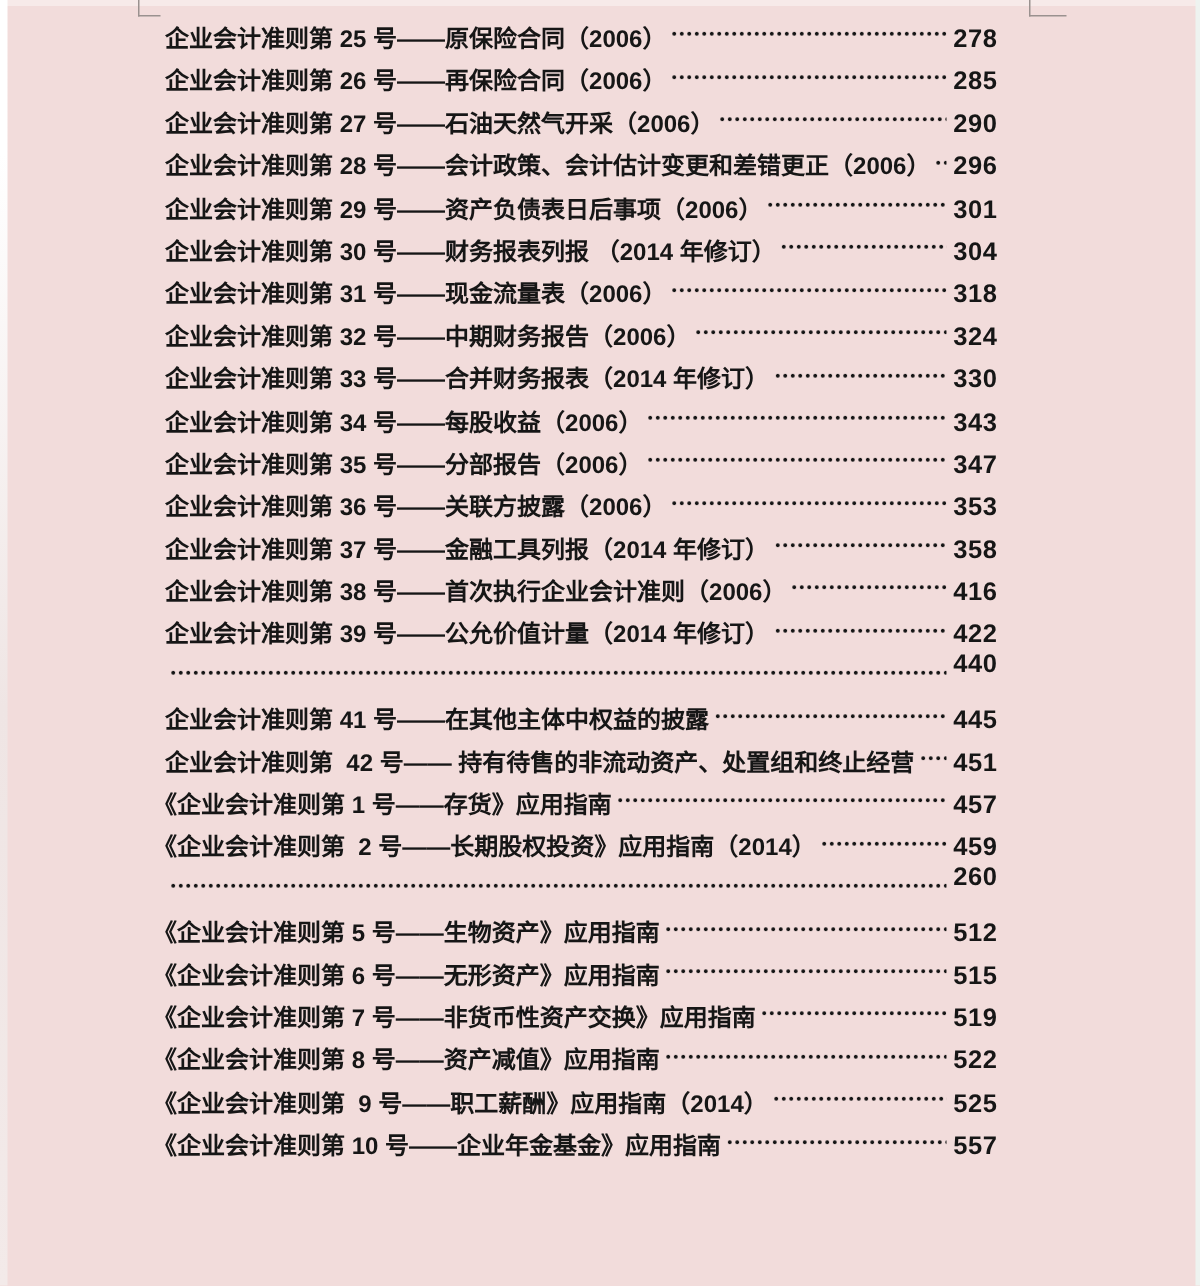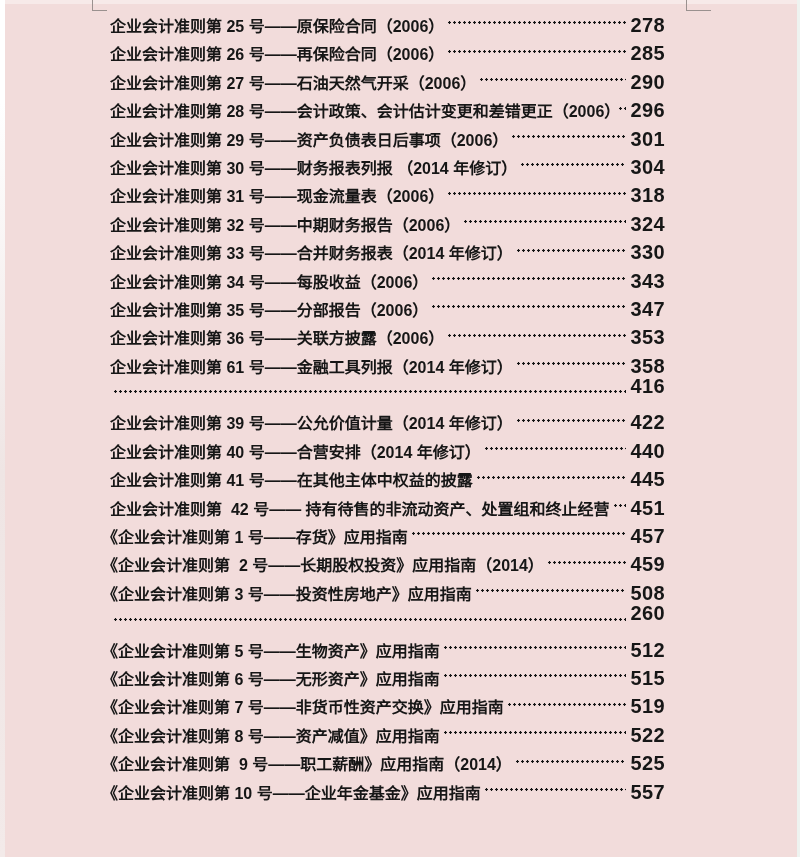--- a/index.html
+++ b/index.html
@@ -63,21 +63,21 @@
     align-self: stretch;
     margin: 0 4px 0 3px;
     background-image: radial-gradient(circle, #141414 1.05px, transparent 1.45px);
     background-size: 5px 5px;
     background-repeat: repeat-x;
     background-position: left bottom 6px;
   }
   .toc-row .pagenum {
     white-space: nowrap;
     flex: 0 0 auto;
-    font-size: 20px;
+    font-size: 17px;
     letter-spacing: 0.4px;
   }
 </style>
 </head>
 <body style="background: rgb(242, 220, 219); color: rgb(22, 22, 22);">
 
 <div class="edge-top"></div>
 <div class="edge-left"></div>
 <div class="edge-right"></div>
 <div class="crop-mark left"></div>
@@ -138,35 +138,35 @@
     <span class="title">企业会计准则第 35 号——分部报告（2006）</span>
     <span class="leader"></span>
     <span class="pagenum">347</span>
   </div>
     <div class="toc-row">
     <span class="title">企业会计准则第 36 号——关联方披露（2006）</span>
     <span class="leader"></span>
     <span class="pagenum">353</span>
   </div>
     <div class="toc-row">
-    <span class="title">企业会计准则第 61 号——金融工具列报（2014 年修订）</span>
+    <span class="title">企业会计准则第 37 号——金融工具列报（2014 年修订）</span>
     <span class="leader"></span>
     <span class="pagenum">358</span>
   </div>
     <div class="toc-row">
+    <span class="title">企业会计准则第 38 号——首次执行企业会计准则（2006）</span>
     <span class="leader"></span>
     <span class="pagenum">416</span>
   </div>
     <div class="toc-row">
     <span class="title">企业会计准则第 39 号——公允价值计量（2014 年修订）</span>
     <span class="leader"></span>
     <span class="pagenum">422</span>
   </div>
     <div class="toc-row">
-    <span class="title">企业会计准则第 40 号——合营安排（2014 年修订）</span>
     <span class="leader"></span>
     <span class="pagenum">440</span>
   </div>
     <div class="toc-row">
     <span class="title">企业会计准则第 41 号——在其他主体中权益的披露</span>
     <span class="leader"></span>
     <span class="pagenum">445</span>
   </div>
     <div class="toc-row">
     <span class="title">企业会计准则第  42 号—— 持有待售的非流动资产、处置组和终止经营</span>
@@ -177,25 +177,20 @@
     <span class="title">《企业会计准则第 1 号——存货》应用指南</span>
     <span class="leader"></span>
     <span class="pagenum">457</span>
   </div>
     <div class="toc-row hang">
     <span class="title">《企业会计准则第  2 号——长期股权投资》应用指南（2014）</span>
     <span class="leader"></span>
     <span class="pagenum">459</span>
   </div>
     <div class="toc-row hang">
-    <span class="title">《企业会计准则第 3 号——投资性房地产》应用指南</span>
-    <span class="leader"></span>
-    <span class="pagenum">508</span>
-  </div>
-    <div class="toc-row hang">
     <span class="leader"></span>
     <span class="pagenum">260</span>
   </div>
     <div class="toc-row hang">
     <span class="title">《企业会计准则第 5 号——生物资产》应用指南</span>
     <span class="leader"></span>
     <span class="pagenum">512</span>
   </div>
     <div class="toc-row hang">
     <span class="title">《企业会计准则第 6 号——无形资产》应用指南</span>

